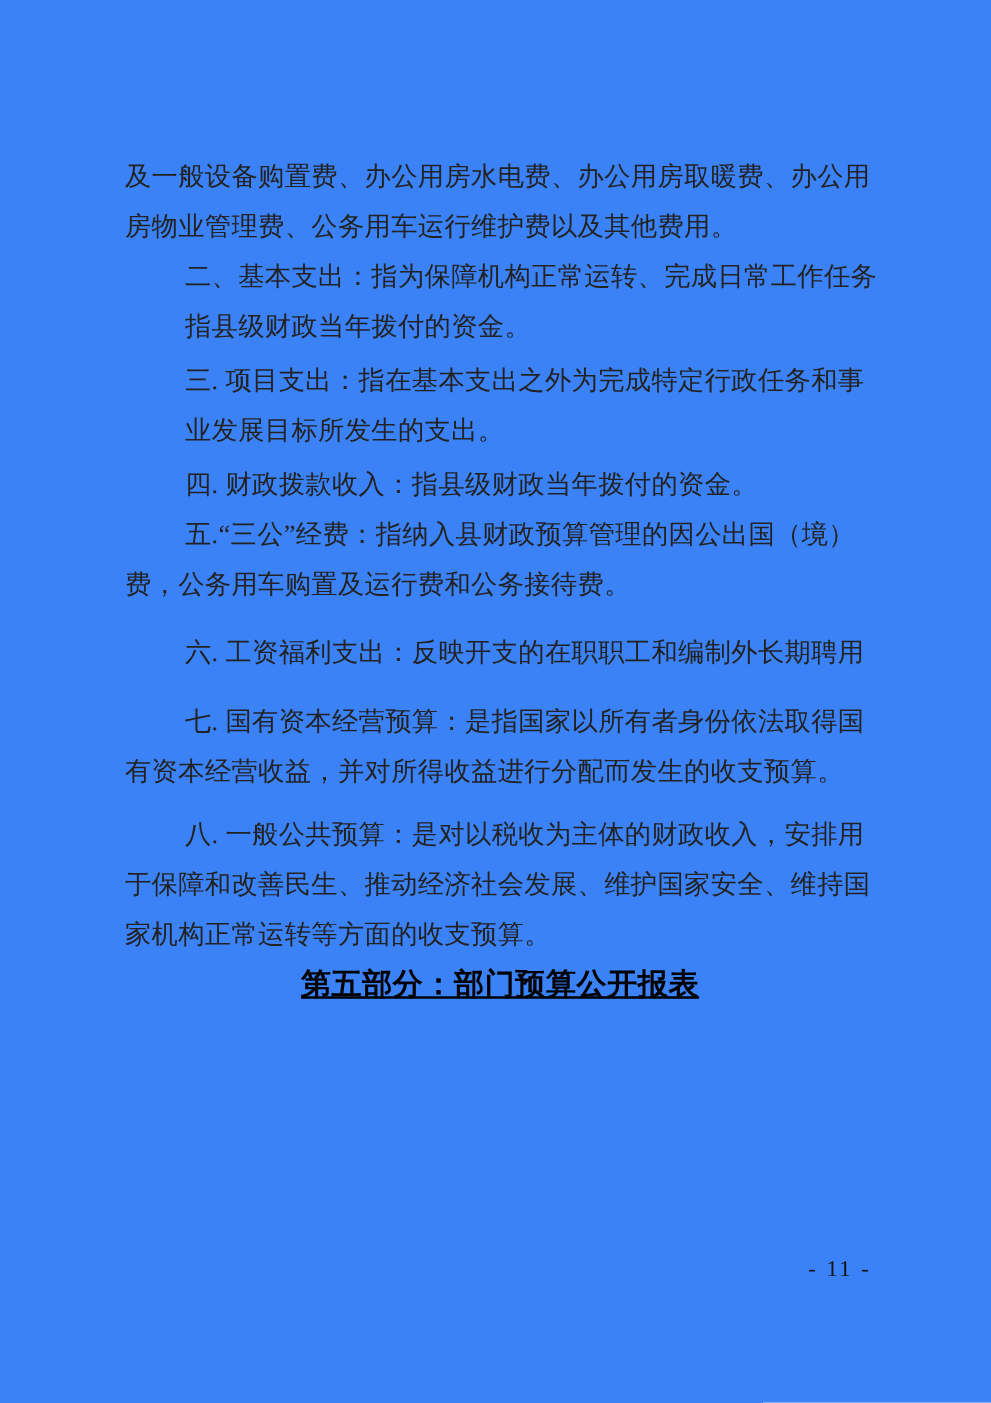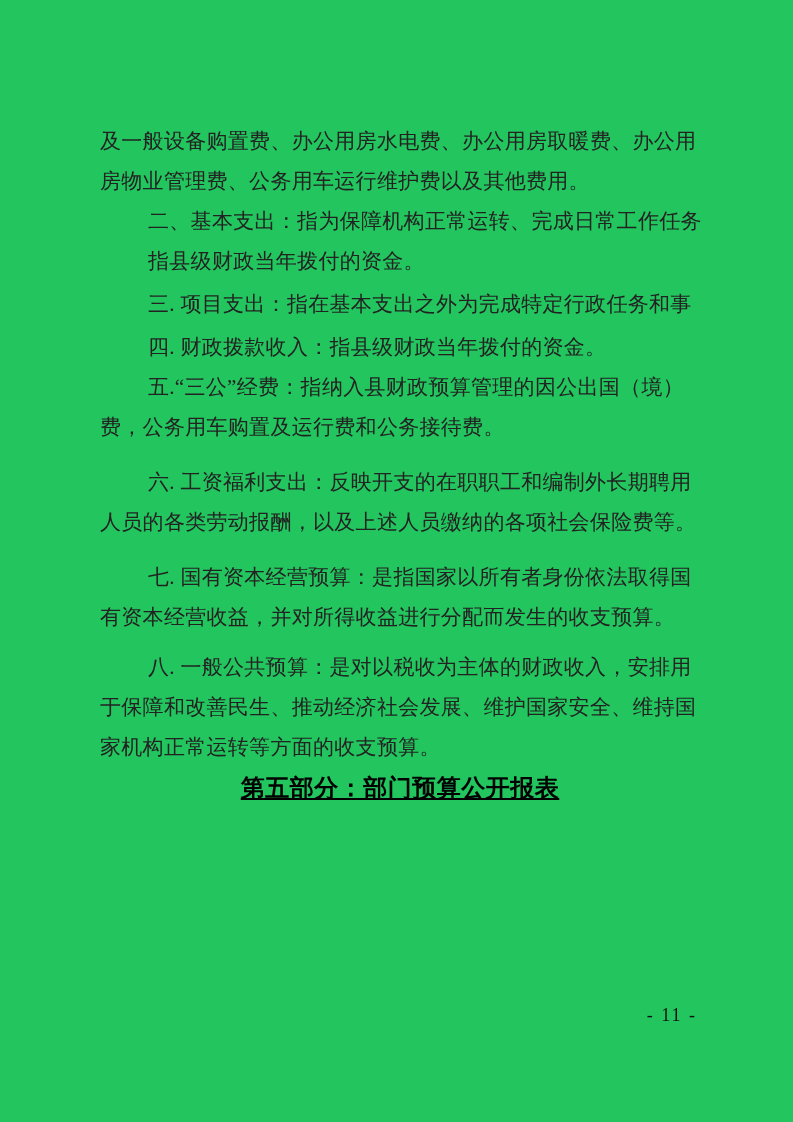--- a/index.html
+++ b/index.html
@@ -8,21 +8,21 @@
     width: 793px;
     height: 1122px;
     position: relative;
     font-family: "Liberation Serif", "DejaVu Serif", serif;
     color: #1e1e1e;
     overflow: hidden;
   }
   .page {
     position: absolute;
     inset: 0;
-    background: #22c55e;
+    background: #3b82f6;
   }
   .content {
     position: absolute;
     left: 100px;
     top: 121px;
     width: 600px;
   }
   .para { margin: 0; }
   .para.mt3  { margin-top: 3px; }
   .para.mt10 { margin-top: 10px; }
@@ -76,34 +76,34 @@
       <div class="line">房物业管理费、公务用车运行维护费以及其他费用。</div>
     </div>
 
     <div class="para">
       <div class="line indent">二、基本支出：指为保障机构正常运转、完成日常工作任务</div>
       <div class="line indent">指县级财政当年拨付的资金。</div>
     </div>
 
     <div class="para mt3">
       <div class="line indent">三. 项目支出：指在基本支出之外为完成特定行政任务和事</div>
+      <div class="line indent">业发展目标所发生的支出。</div>
     </div>
 
     <div class="para mt3">
       <div class="line indent">四. 财政拨款收入：指县级财政当年拨付的资金。</div>
     </div>
 
     <div class="para">
       <div class="line indent">五.“三公”经费：指纳入县财政预算管理的因公出国（境）</div>
       <div class="line">费，公务用车购置及运行费和公务接待费。</div>
     </div>
 
     <div class="para mt15">
       <div class="line indent">六. 工资福利支出：反映开支的在职职工和编制外长期聘用</div>
-      <div class="line">人员的各类劳动报酬，以及上述人员缴纳的各项社会保险费等。</div>
     </div>
 
     <div class="para mt15">
       <div class="line indent">七. 国有资本经营预算：是指国家以所有者身份依法取得国</div>
       <div class="line">有资本经营收益，并对所得收益进行分配而发生的收支预算。</div>
     </div>
 
     <div class="para mt10">
       <div class="line indent">八. 一般公共预算：是对以税收为主体的财政收入，安排用</div>
       <div class="line">于保障和改善民生、推动经济社会发展、维护国家安全、维持国</div>

